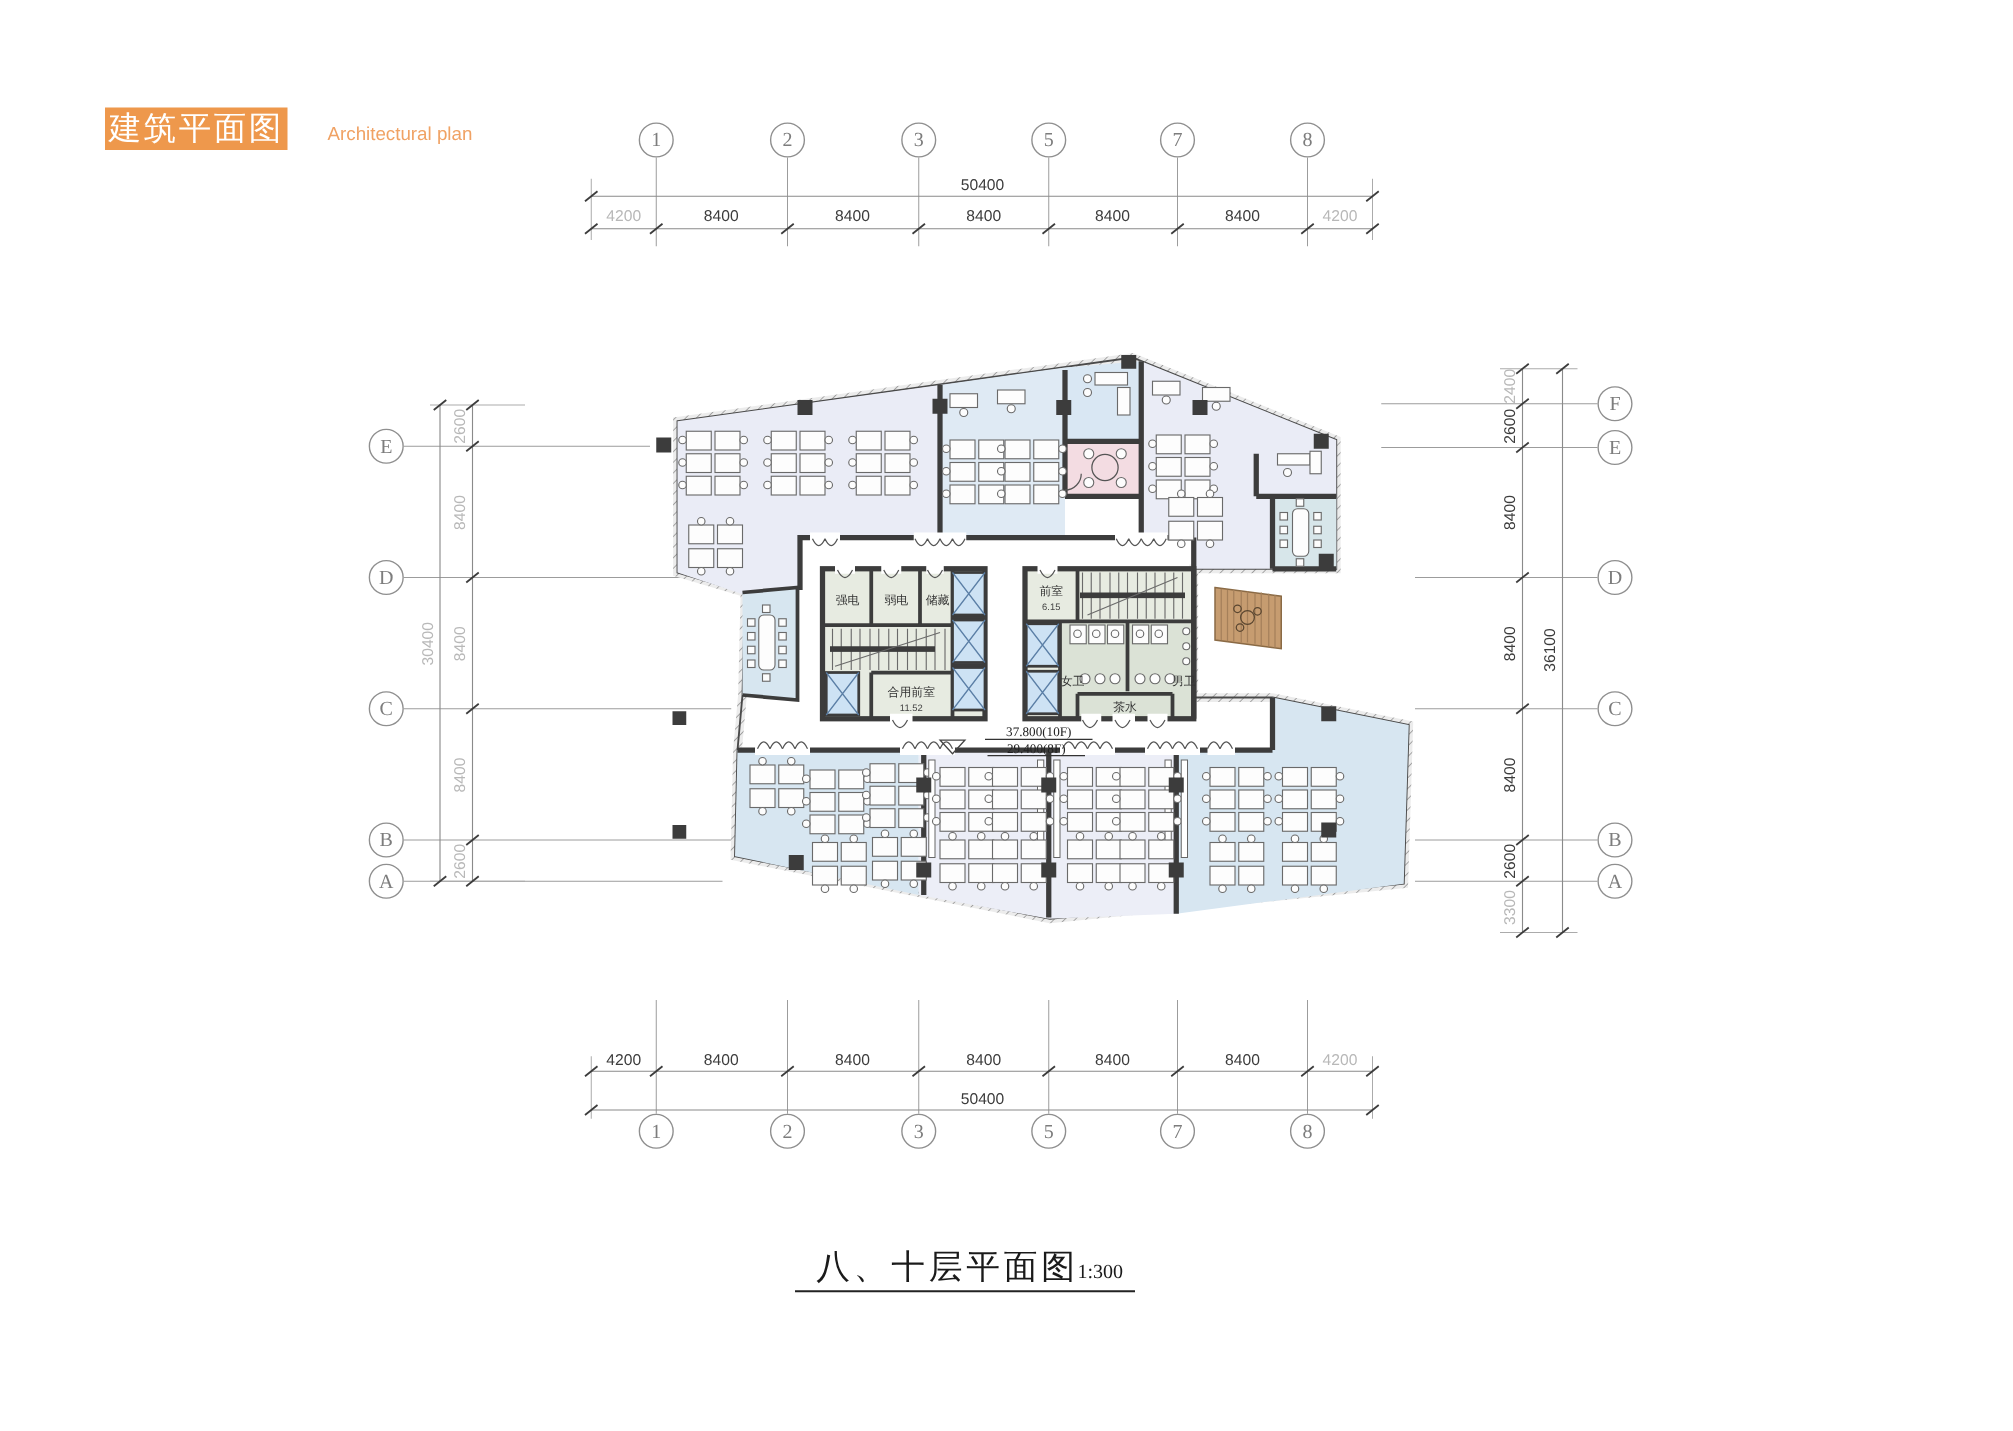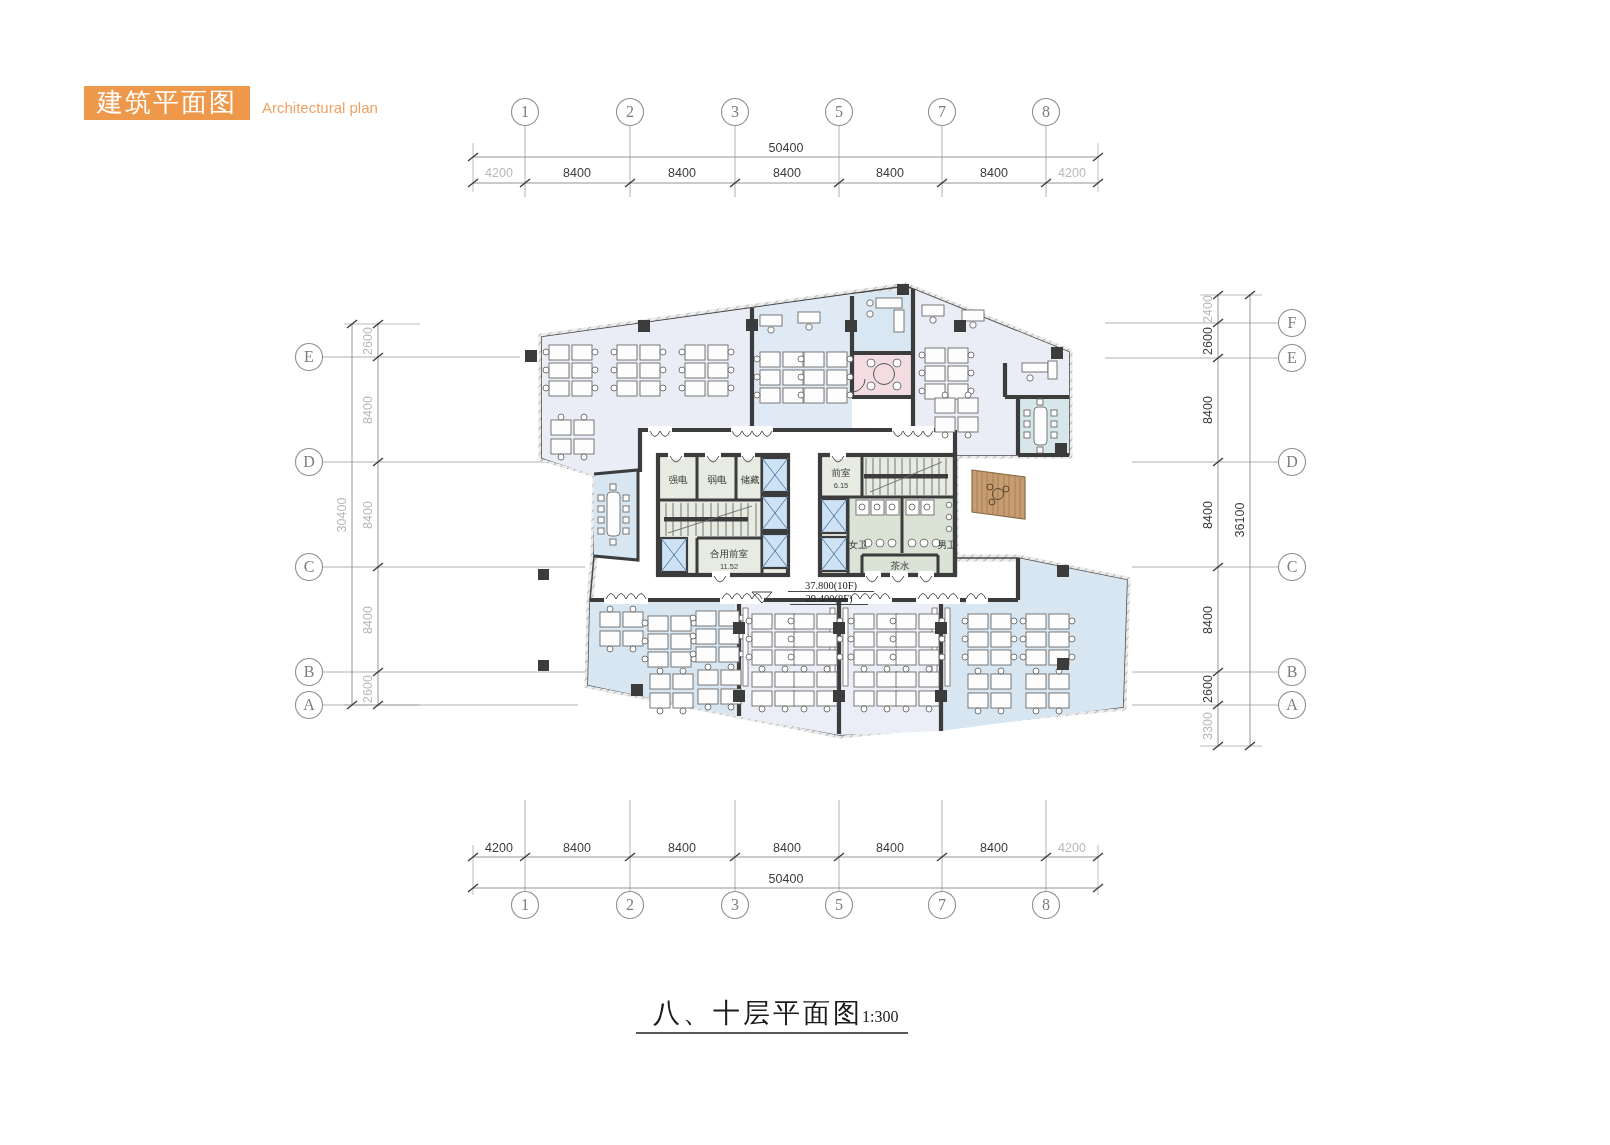--- a/index.html
+++ b/index.html
@@ -1,20 +1,20 @@
 <!DOCTYPE html>
 <html><head>
 <meta charset="utf-8">
 <style>
   html,body{margin:0;padding:0;background:#fff;}
   #page{position:relative;width:1610px;height:1145px;background:#ffffff;overflow:hidden;
         font-family:"Liberation Sans",sans-serif;}
   #hdr-box{position:absolute;left:84px;top:86px;background:#ee984c;color:#fff;
            font-family:"Liberation Serif",serif;font-size:26px;line-height:34px;
-           padding:0 13px;letter-spacing:2px;}
+           padding:0 3px;letter-spacing:2px;}
   #hdr-en{position:absolute;left:262px;top:99px;color:#f0a264;font-size:15px;text-align:right;}
   svg text{user-select:none;}
   .gl{stroke:#9c9c9c;stroke-width:.8;fill:none;}
   .dim{stroke:#8a8a8a;stroke-width:.9;fill:none;}
   .ext{stroke:#ababab;stroke-width:.8;fill:none;}
   .bub{fill:#fff;stroke:#8f8f8f;stroke-width:1.1;}
   .btx{font:16px "Liberation Serif",serif;fill:#7d7d7d;text-anchor:middle;}
   .dtx{font:12.5px "Liberation Sans",sans-serif;fill:#3c3c3c;text-anchor:middle;}
   .dtl{fill:#b8b8b8;}
   .w4{stroke:#3c3c3c;stroke-width:4.2;fill:none;}

